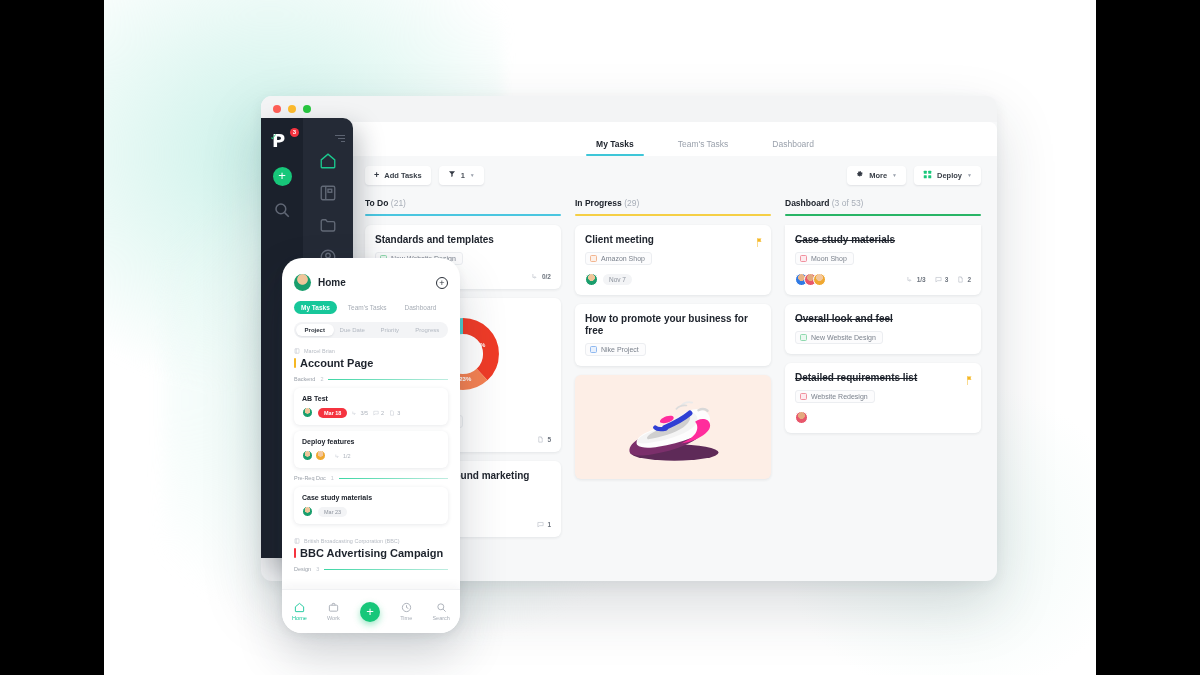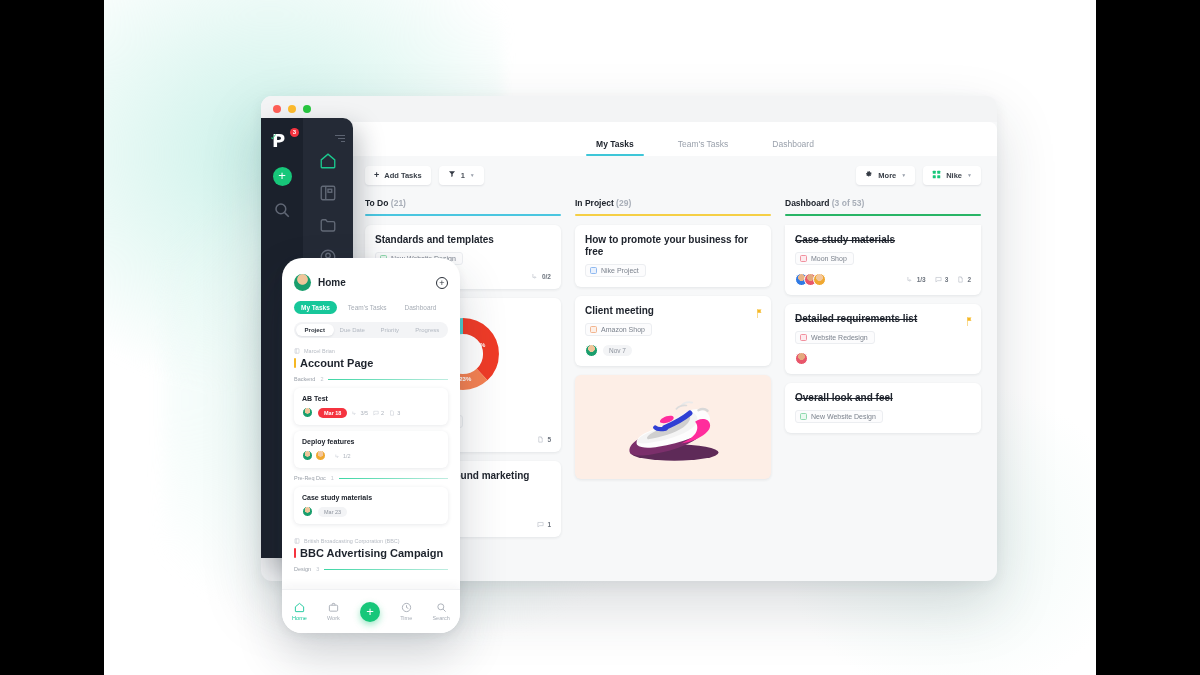--- a/index.html
+++ b/index.html
@@ -132,21 +132,21 @@
   .cnt { color:#4a5059; font-weight:bold; }
 
   
   .board {
     display: flex; gap: 14px; padding: 4px 16px 0 12px;
   }
   .col { width: 196px; }
   .col-head {
     font-size: 8.5px; font-weight: bold; color: #20252e; padding-bottom: 6px;
   }
-  .col-head .num { color: #a8aeb8; font-weight: bold; }
+  .col-head .num { color: #a8aeb8; font-weight: normal; }
   .col-rule { height: 2px; border-radius: 2px; }
   .cards { padding-top: 9px; display: flex; flex-direction: column; gap: 9px; }
   .card {
     background: #fff; border-radius: 6px; padding: 9px 10px 9px 10px;
     box-shadow: 0 1px 3px rgba(30,40,55,.09);
     position: relative;
   }
   .card-title {
     font-size: 10px; font-weight: bold; color: #20252e; line-height: 12px;
   }
@@ -390,21 +390,21 @@
           </div>
           <div class="pill">
             <span class="glyph">
               <svg viewBox="0 0 24 24" width="9" height="9" fill="#17c77a">
                   <rect x="2" y="2" width="8" height="8" rx="1.5"></rect>
                   <rect x="14" y="2" width="8" height="8" rx="1.5"></rect>
                   <rect x="2" y="14" width="8" height="8" rx="1.5"></rect>
                   <rect x="14" y="14" width="8" height="8" rx="1.5"></rect>
                 </svg>
             </span>
-            <span>Nike</span>
+            <span>Deploy</span>
             <span class="caret">▼</span>
           </div>
         </div>
       </div>
 
       <div class="board">
 
         <div class="col">
           <div class="col-head">
             <span>To Do</span>
@@ -485,53 +485,53 @@
                   </span>
                 </div>
               </div>
             </div>
 
           </div>
         </div>
 
         <div class="col">
           <div class="col-head">
-            <span>In Project</span>
+            <span>In Progress</span>
             <span class="num">(29)</span>
           </div>
           <div class="col-rule" style="background:#f5cf45"></div>
           <div class="cards">
-
-            <div class="card">
-              <div class="card-title">How to promote your business for free</div>
-              <div class="proj">
-                <span class="sq blue"></span>
-                <span>Nike Project</span>
-              </div>
-            </div>
 
             <div class="card">
               <span class="flag">
                 <svg viewBox="0 0 12 18" fill="currentColor">
                     <path d="M2 0h1v18H2z"></path>
                     <path d="M3 1h8l-2.2 3.2L11 7.5H3z"></path>
                   </svg>
               </span>
               <div class="card-title">Client meeting</div>
               <div class="proj">
                 <span class="sq orange"></span>
                 <span>Amazon Shop</span>
               </div>
               <div class="card-foot">
                 <div style="display:flex;align-items:center">
                   <div class="avatars">
                       <span class="av a1"></span>
                     </div>
                   <span class="date-chip">Nov 7</span>
                 </div>
+              </div>
+            </div>
+
+            <div class="card">
+              <div class="card-title">How to promote your business for free</div>
+              <div class="proj">
+                <span class="sq blue"></span>
+                <span>Nike Project</span>
               </div>
             </div>
 
             <div class="shoe-card">
               <svg class="shoe" viewBox="0 0 230 150">
                 <ellipse cx="118" cy="124" rx="92" ry="17" fill="#5e2a58"></ellipse>
                 <path d="M26 126c-6-10 4-22 14-28 16-10 36-14 54-24 14-8 26-20 42-26 14-5 30-2 38 8 6 8 6 18 2 26-6 12-20 20-34 26-22 10-48 16-72 20-16 3-36 4-44-2z" fill="#7b2f6b"></path>
                 <path d="M40 108c-4-9 6-19 16-24 18-9 40-14 58-24 14-8 24-20 40-25 13-4 27-1 34 8 6 8 5 18 1 25-7 12-21 19-35 25-22 9-47 15-70 19-16 3-36 4-44-4z" fill="#fdfdfd"></path>
                 <path d="M64 104c22-3 48-9 68-18 14-6 26-14 32-23 3-6 3-13-2-18-5-6-14-7-22-4-11 4-19 12-31 20-18 12-38 18-54 26-7 4-14 9-14 14 0 4 12 5 23 3z" fill="#f4f4f4"></path>
                 <path d="M148 102c18-6 34-14 42-26 4-6 3-14-3-19-6-4-14-4-21 0l-5 3c6 6 6 16 1 24-6 9-18 16-30 21z" fill="#ff2c9c"></path>
@@ -591,43 +591,43 @@
                           <polyline points="14,3 14,7 18,7"></polyline>
                         </svg>
                       <span>2</span>
                     </span>
                   </div>
                 </div>
               </div>
             </div>
 
             <div class="card">
+              <div class="card-title done">Overall look and feel</div>
+              <div class="proj">
+                <span class="sq green"></span>
+                <span>New Website Design</span>
+              </div>
+            </div>
+
+            <div class="card">
               <span class="flag">
                 <svg viewBox="0 0 12 18" fill="currentColor">
                     <path d="M2 0h1v18H2z"></path>
                     <path d="M3 1h8l-2.2 3.2L11 7.5H3z"></path>
                   </svg>
               </span>
               <div class="card-title done">Detailed requirements list</div>
               <div class="proj">
                 <span class="sq pink"></span>
                 <span>Website Redesign</span>
               </div>
               <div class="card-foot">
                 <div class="avatars">
                   <span class="av a4"></span>
                 </div>
-              </div>
-            </div>
-
-            <div class="card">
-              <div class="card-title done">Overall look and feel</div>
-              <div class="proj">
-                <span class="sq green"></span>
-                <span>New Website Design</span>
               </div>
             </div>
 
           </div>
         </div>
 
       </div>
     </div>
   </div>
 

